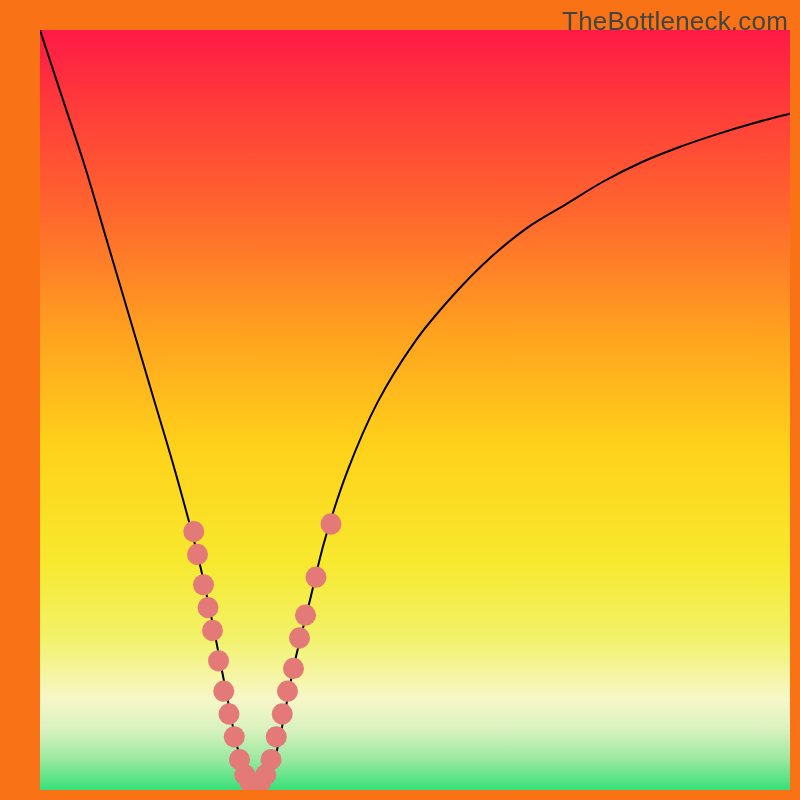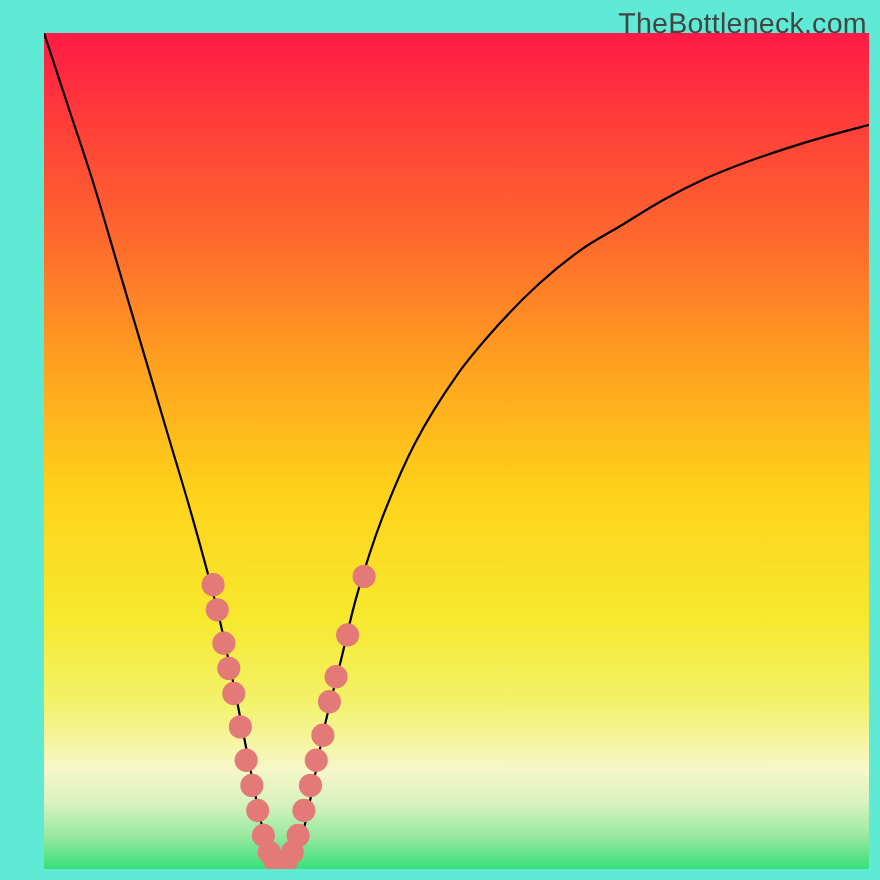--- a/index.html
+++ b/index.html
@@ -10,21 +10,21 @@
     overflow: hidden;
     background: #000;
     font-family: Arial, Helvetica, sans-serif;
   }
   .frame {
     position: absolute;
     left: 0;
     top: 0;
     width: 800px;
     height: 800px;
-    background: #5eead4;
+    background: #f97316;
   }
   .plot-area {
     position: absolute;
     left: 40px;
     top: 30px;
     width: 750px;
     height: 760px;
     overflow: hidden;
   }
   .gradient-bg {

